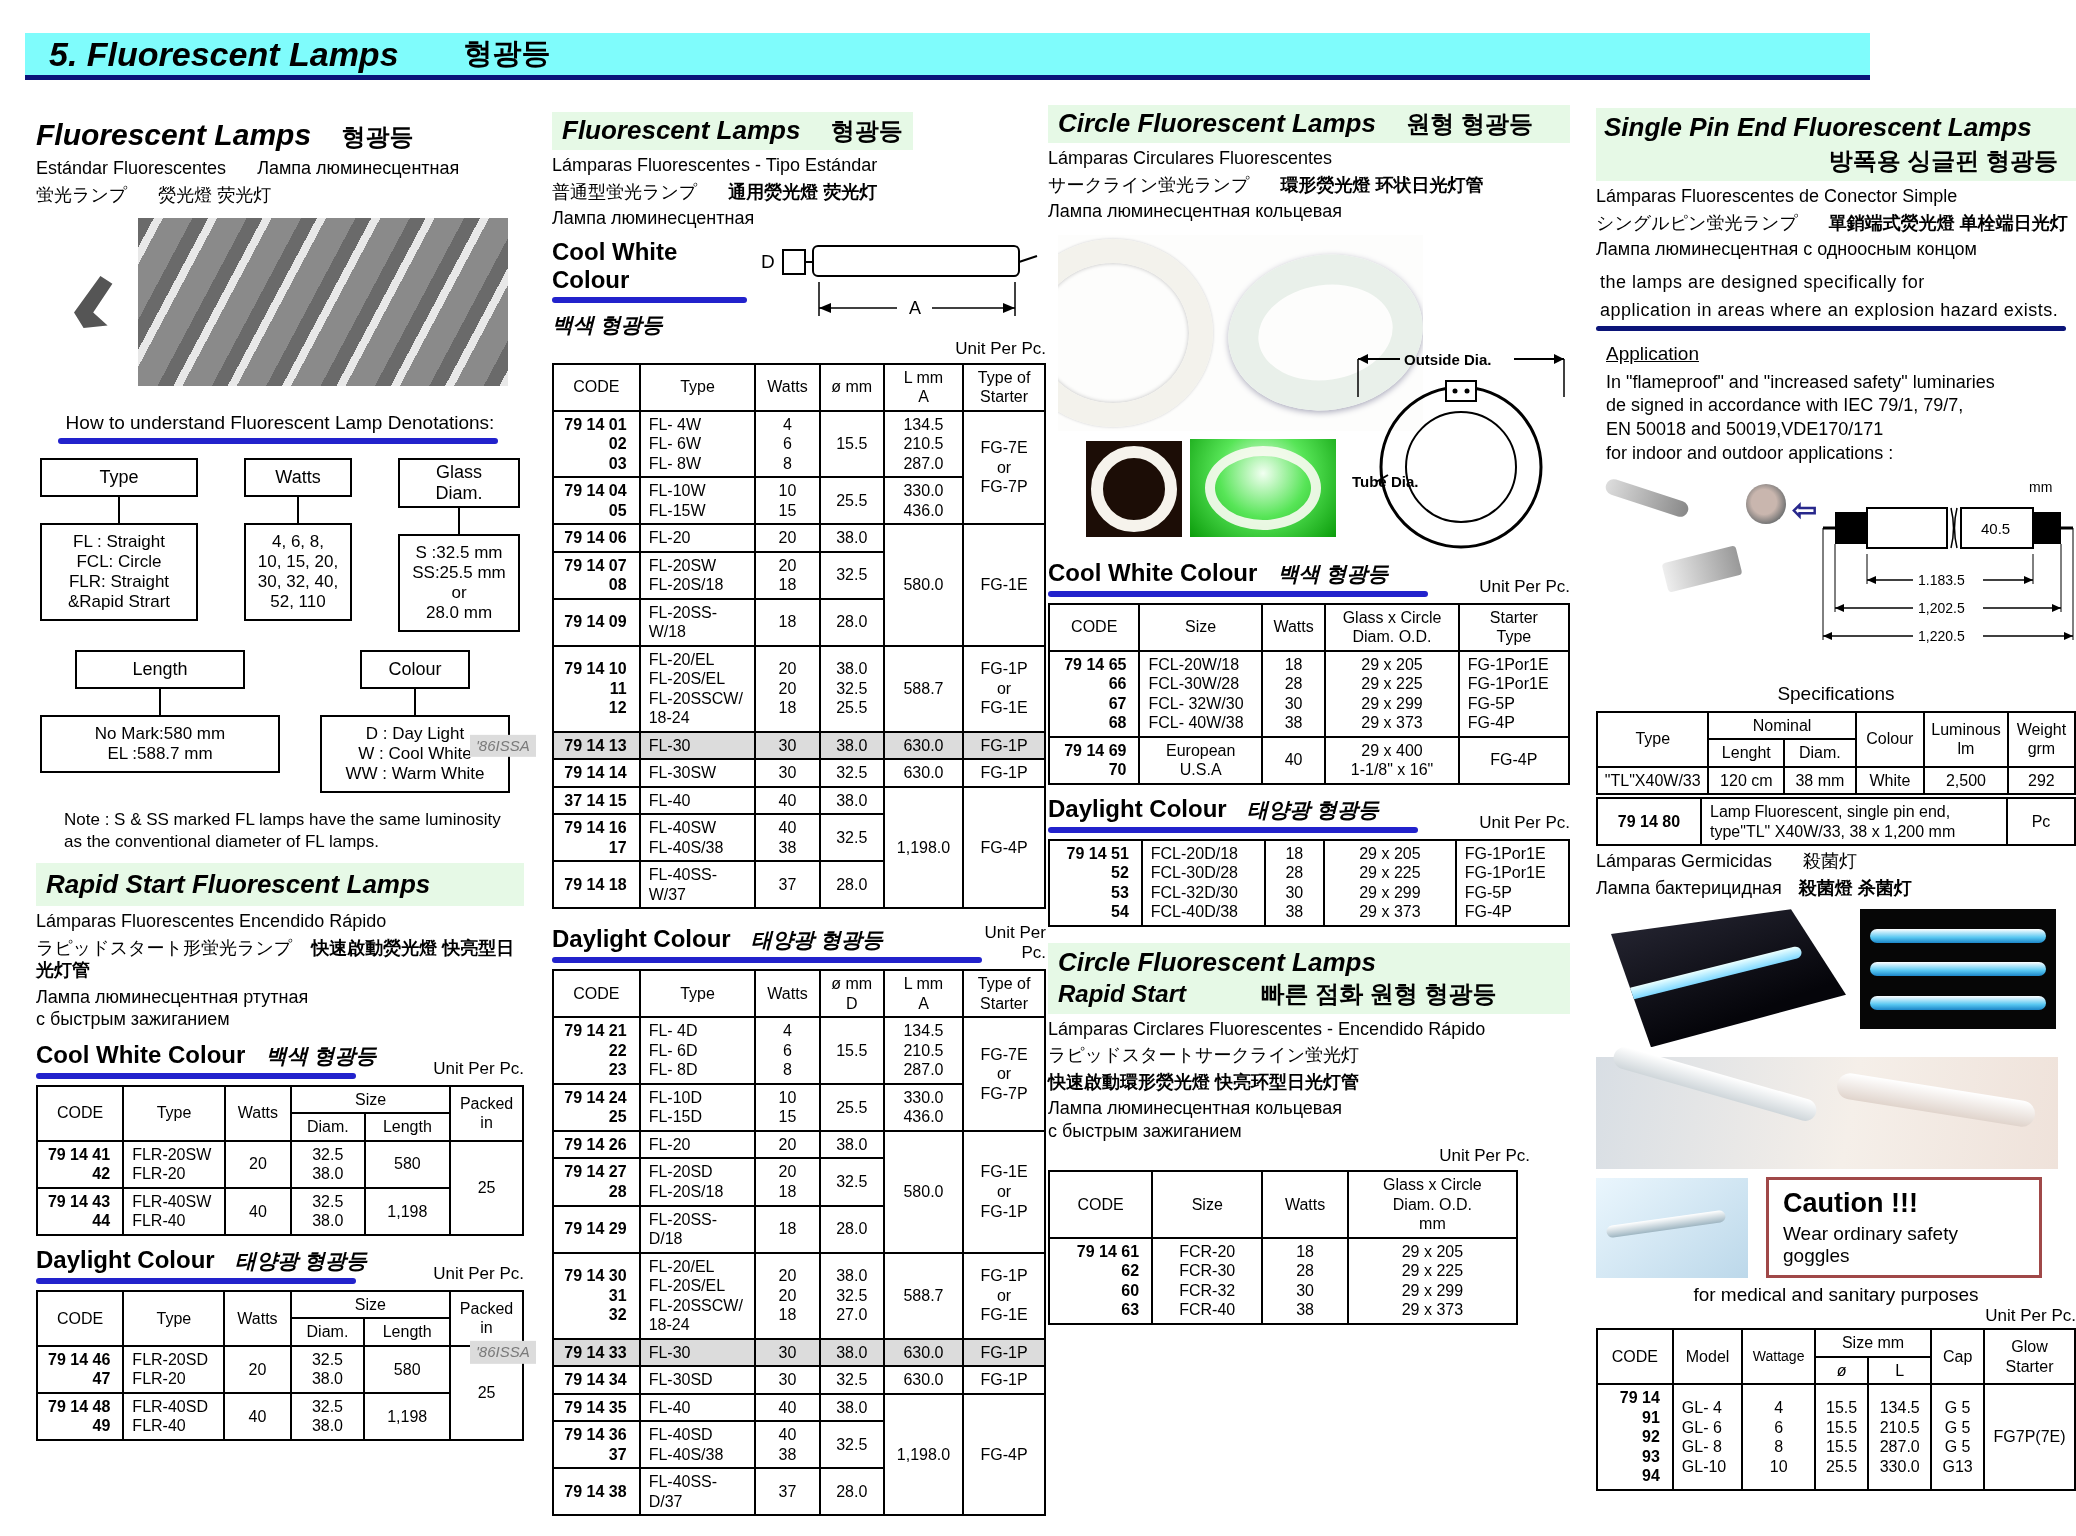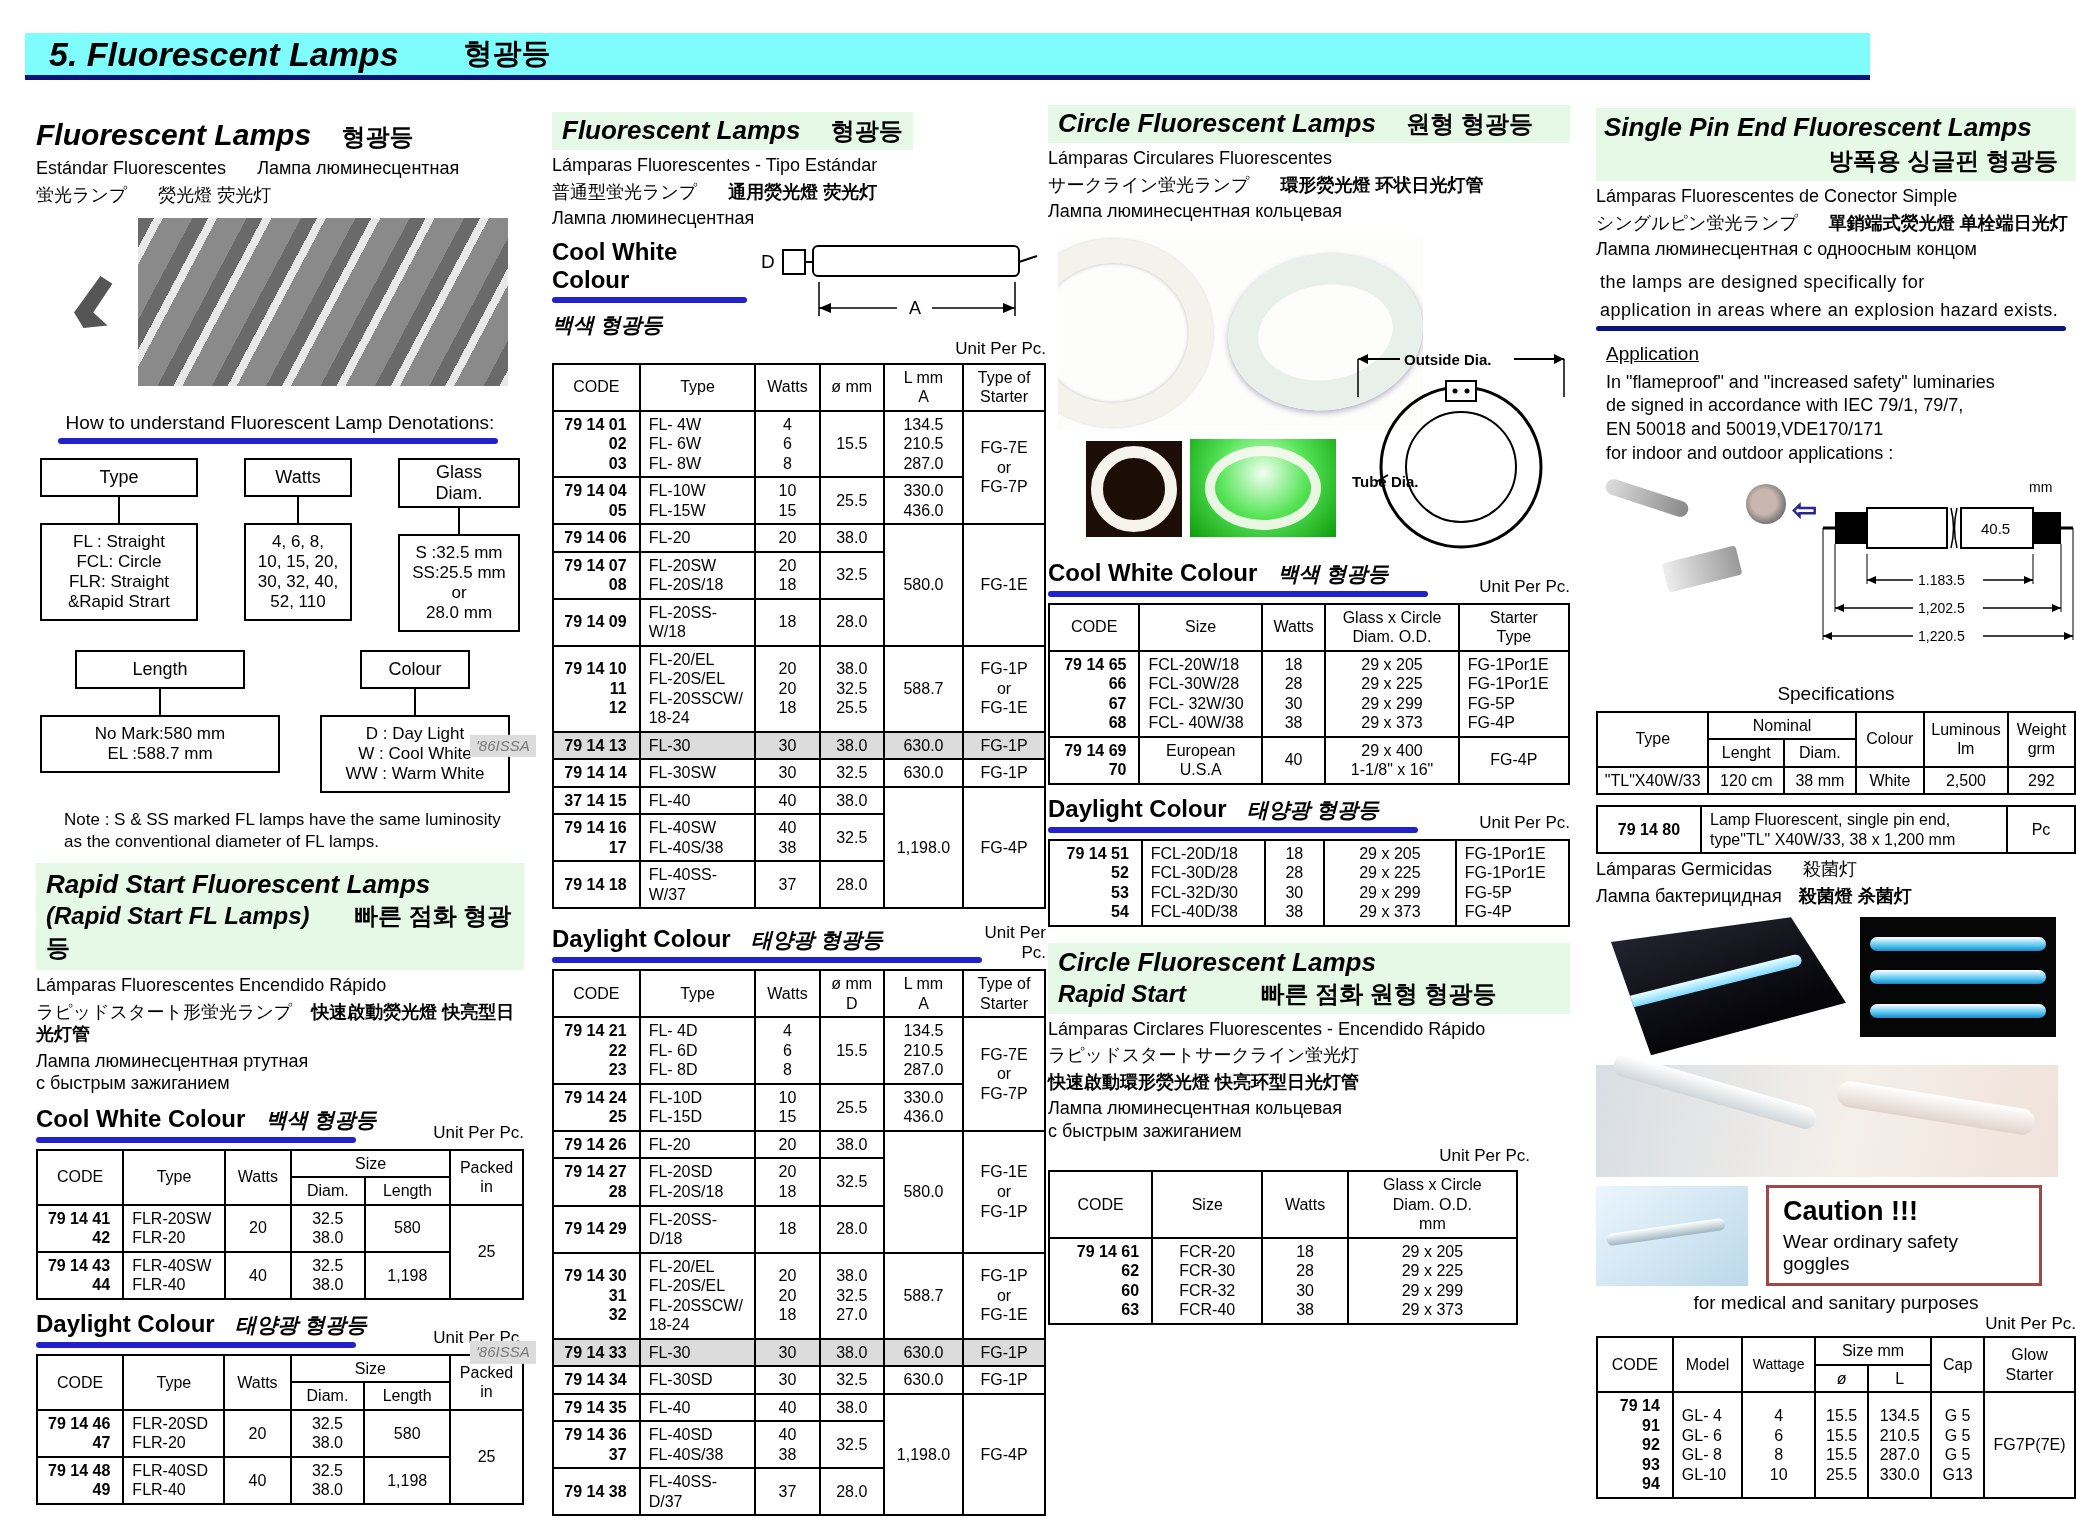--- a/index.html
+++ b/index.html
@@ -153,24 +153,20 @@
       <div class="dbox dtl ml">D     : Day Light
 W    : Cool White
 WW : Warm White</div>
     </div>
   </div>
   <div class="note ml">Note : S &amp; SS marked FL lamps have the same luminosity
 as the conventional diameter of FL lamps.</div>
 
   <div class="green" style="padding:6px 10px;margin-top:6px">
     <div class="bigt s26">Rapid Start Fluorescent Lamps</div>
-    <div>
-      <span class="bigt s24">(Rapid Start FL Lamps)</span>
-      <span class="krt" style="margin-left:40px">빠른 점화 형광등</span>
-    </div>
   </div>
   <div class="sub">Lámparas Fluorescentes Encendido Rápido</div>
   <div class="sub">
     <span>ラピッドスタート形蛍光ランプ</span>
     <span class="gap" style="margin-left:14px;font-weight:700">快速啟動熒光燈 快亮型日光灯管</span>
   </div>
   <div class="sub ml">Лампа люминесцентная ртутная
 с быстрым зажиганием</div>
 
   <div class="hrow">
@@ -832,21 +828,21 @@
       <tr>
         <td>"TL"X40W/33</td>
         <td>120 cm</td>
         <td>38 mm</td>
         <td>White</td>
         <td>2,500</td>
         <td>292</td>
       </tr>
     </tbody>
   </table>
-  <table class="t" style="margin-top:10px">
+  <table class="t" style="margin-top:2px">
     <tbody>
       <tr>
         <td class="cd" style="width:92px;text-align:center;padding-right:5px">79 14 80</td>
         <td class="tp ml">Lamp Fluorescent, single pin end,
 type"TL" X40W/33, 38 x 1,200 mm</td>
         <td style="width:56px">Pc</td>
       </tr>
     </tbody>
   </table>
 

